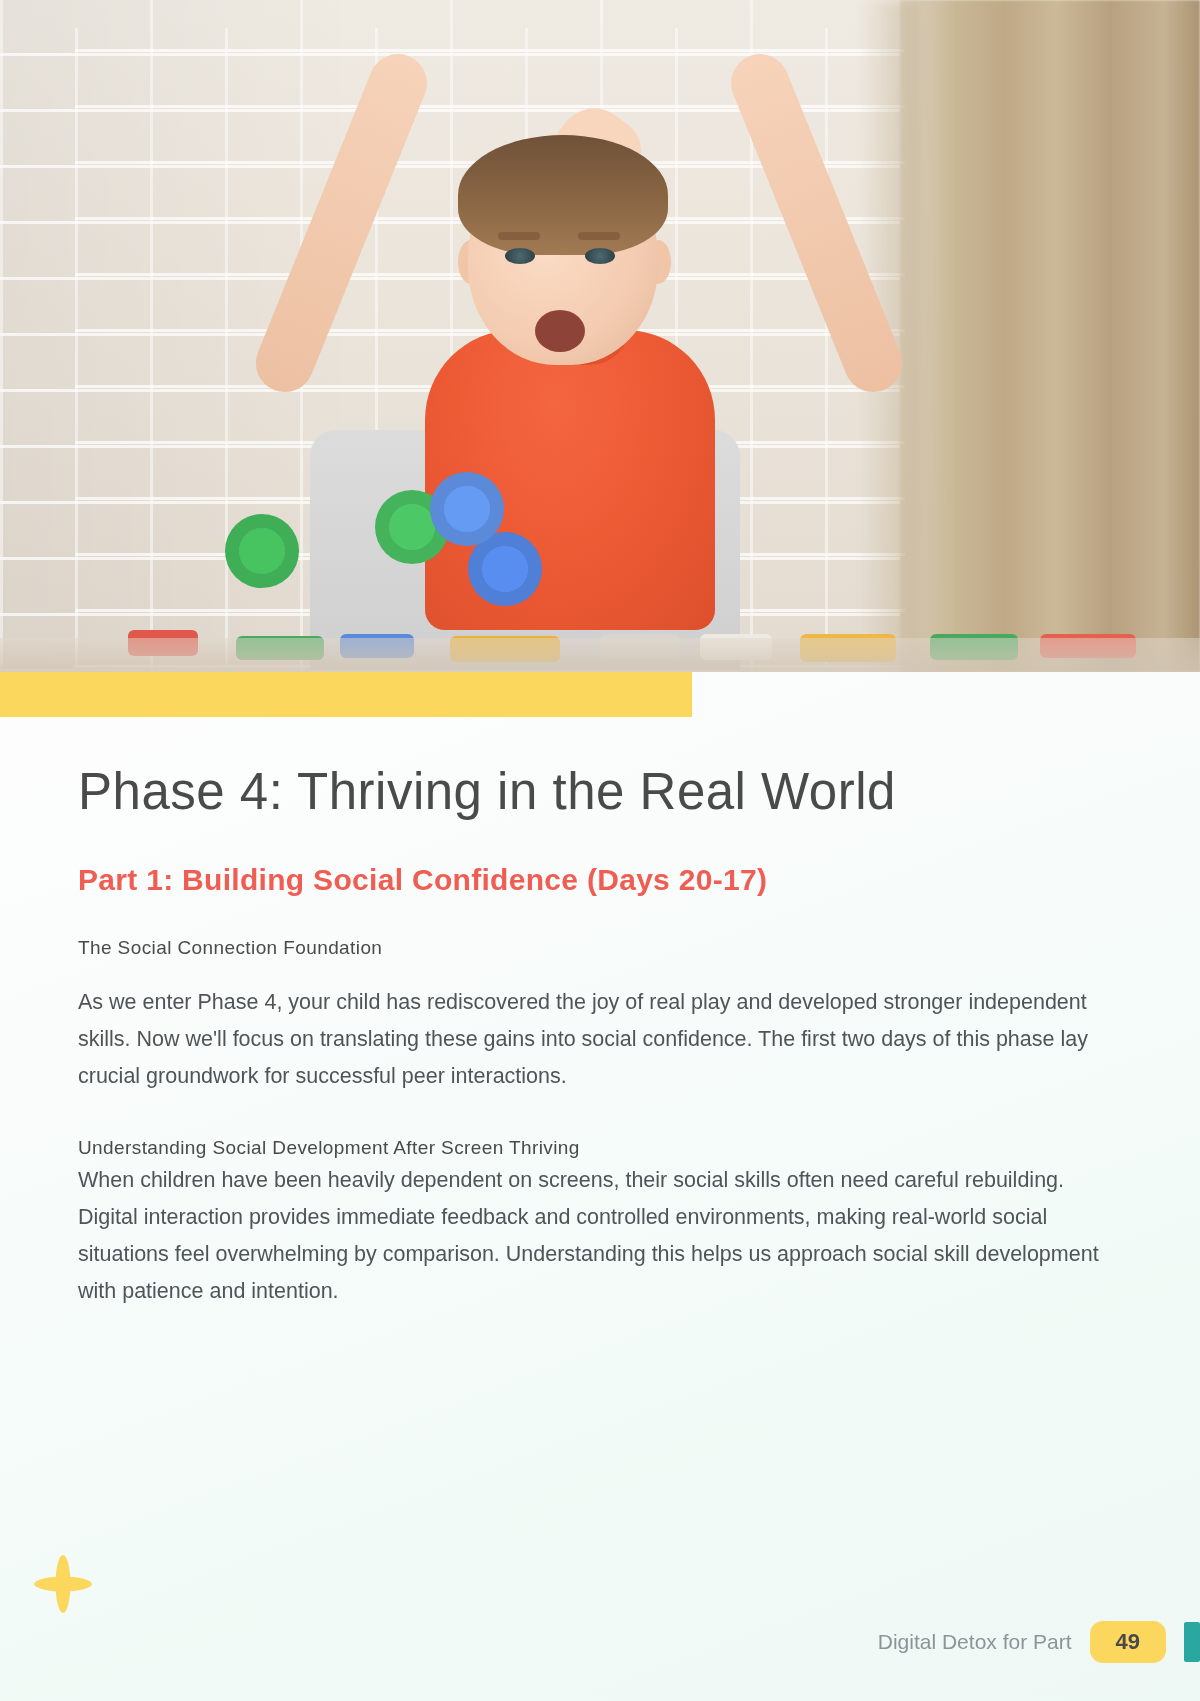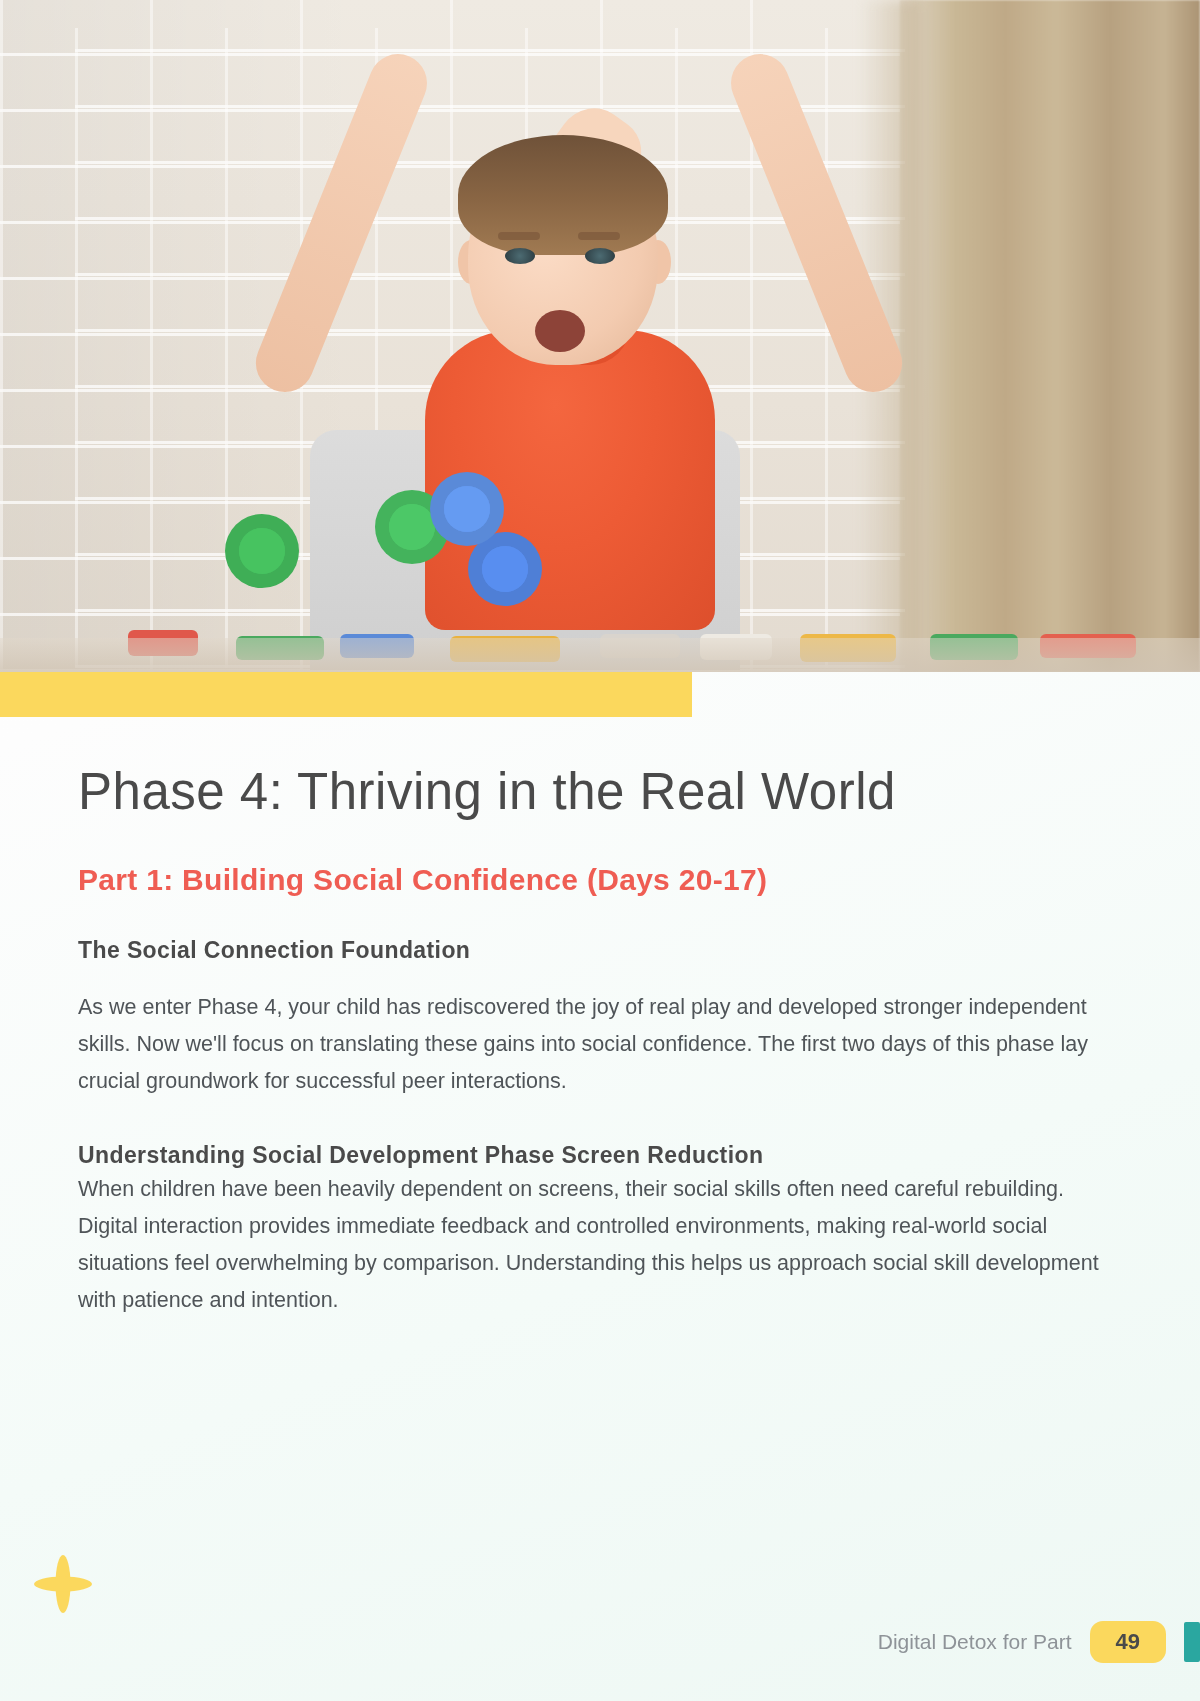--- a/index.html
+++ b/index.html
@@ -247,22 +247,22 @@
     max-width: 930px;
   }
   .part-heading {
     font-size: 30px;
     font-weight: bold;
     color: #ef5d53;
     letter-spacing: 0.3px;
     margin: 0 0 40px 0;
   }
   .sub-heading {
-    font-size: 23px;
-    font-weight: bold;
+    font-size: 19px;
+    font-weight: normal;
     color: #4a4a4a;
     letter-spacing: 0.4px;
     margin: 0 0 24px 0;
     line-height: 1.2;
   }
   .body-text {
     font-size: 21.5px;
     line-height: 1.72;
     color: #4f5458;
     margin: 0 0 42px 0;
@@ -375,21 +375,21 @@
   <div class="yellow-bar"></div>
 
   <div class="content">
     <h1 class="title">Phase 4: Thriving in the Real World</h1>
 
     <h2 class="part-heading">Part 1: Building Social Confidence (Days 20-17)</h2>
 
     <h3 class="sub-heading">The Social Connection Foundation</h3>
     <p class="body-text">As we enter Phase 4, your child has rediscovered the joy of real play and developed stronger independent skills. Now we'll focus on translating these gains into social confidence. The first two days of this phase lay crucial groundwork for successful peer interactions.</p>
 
-    <h3 class="sub-heading tight">Understanding Social Development Phase Screen Reduction</h3>
+    <h3 class="sub-heading tight">Understanding Social Development After Screen Thriving</h3>
     <p class="body-text tight">When children have been heavily dependent on screens, their social skills often need careful rebuilding. Digital interaction provides immediate feedback and controlled environments, making real-world social situations feel overwhelming by comparison. Understanding this helps us approach social skill development with patience and intention.</p>
   </div>
 
   <div class="sparkle">
     <span></span>
       <span></span>
   </div>
 
   <div class="footer">
     <span class="footer-label">Digital Detox for Part</span>

